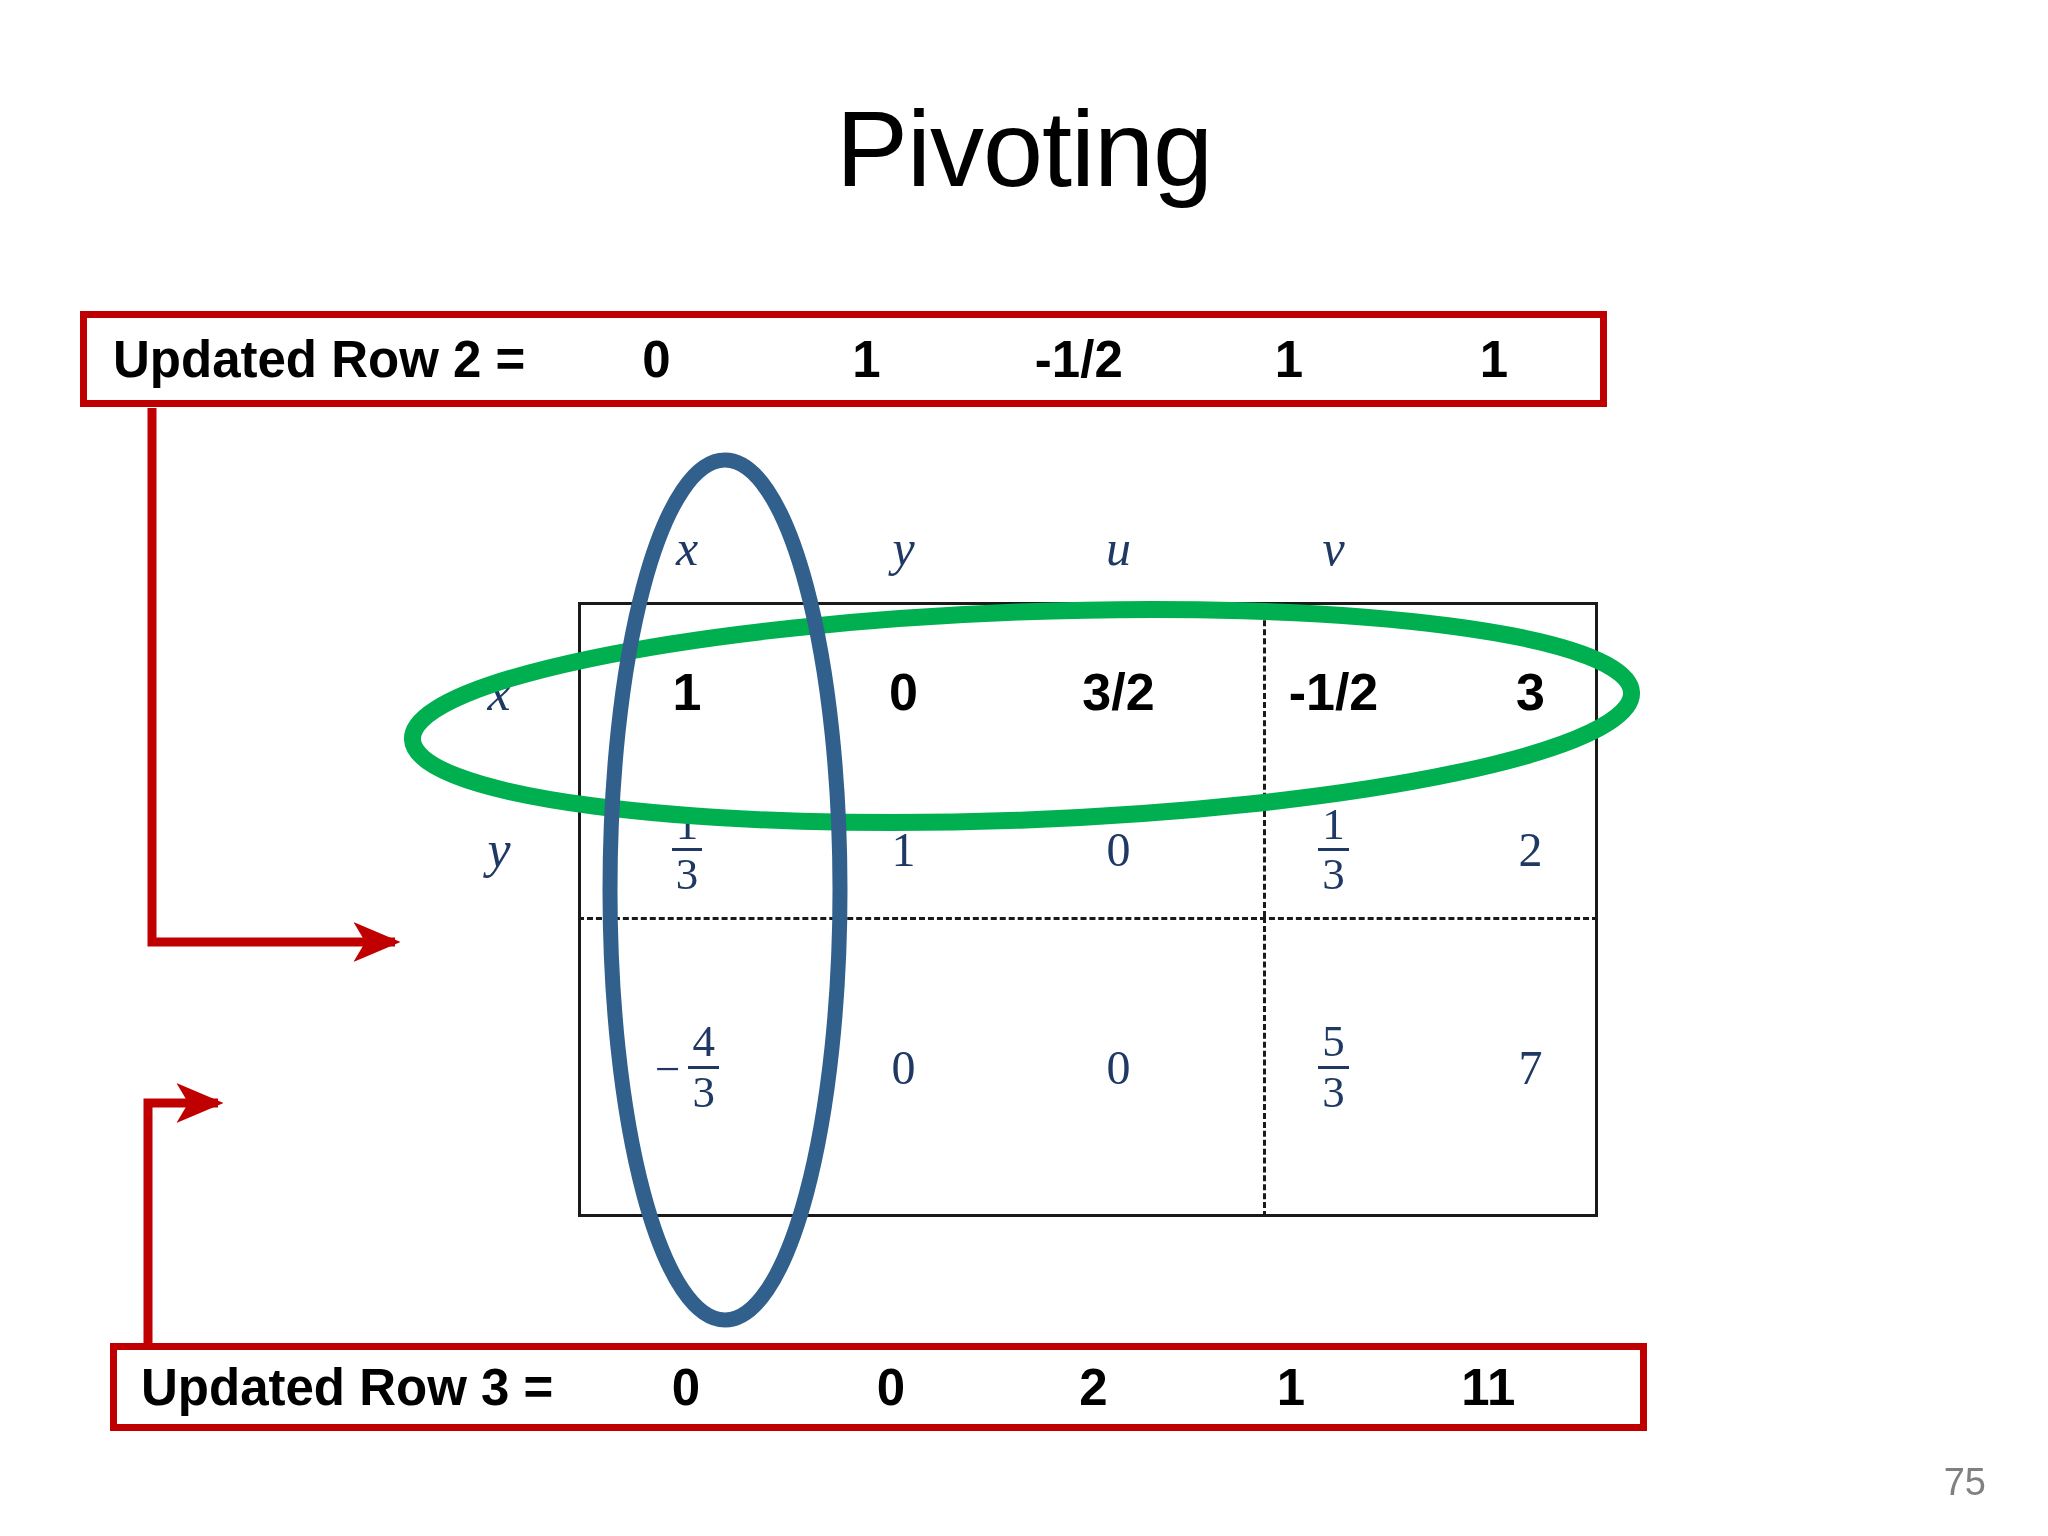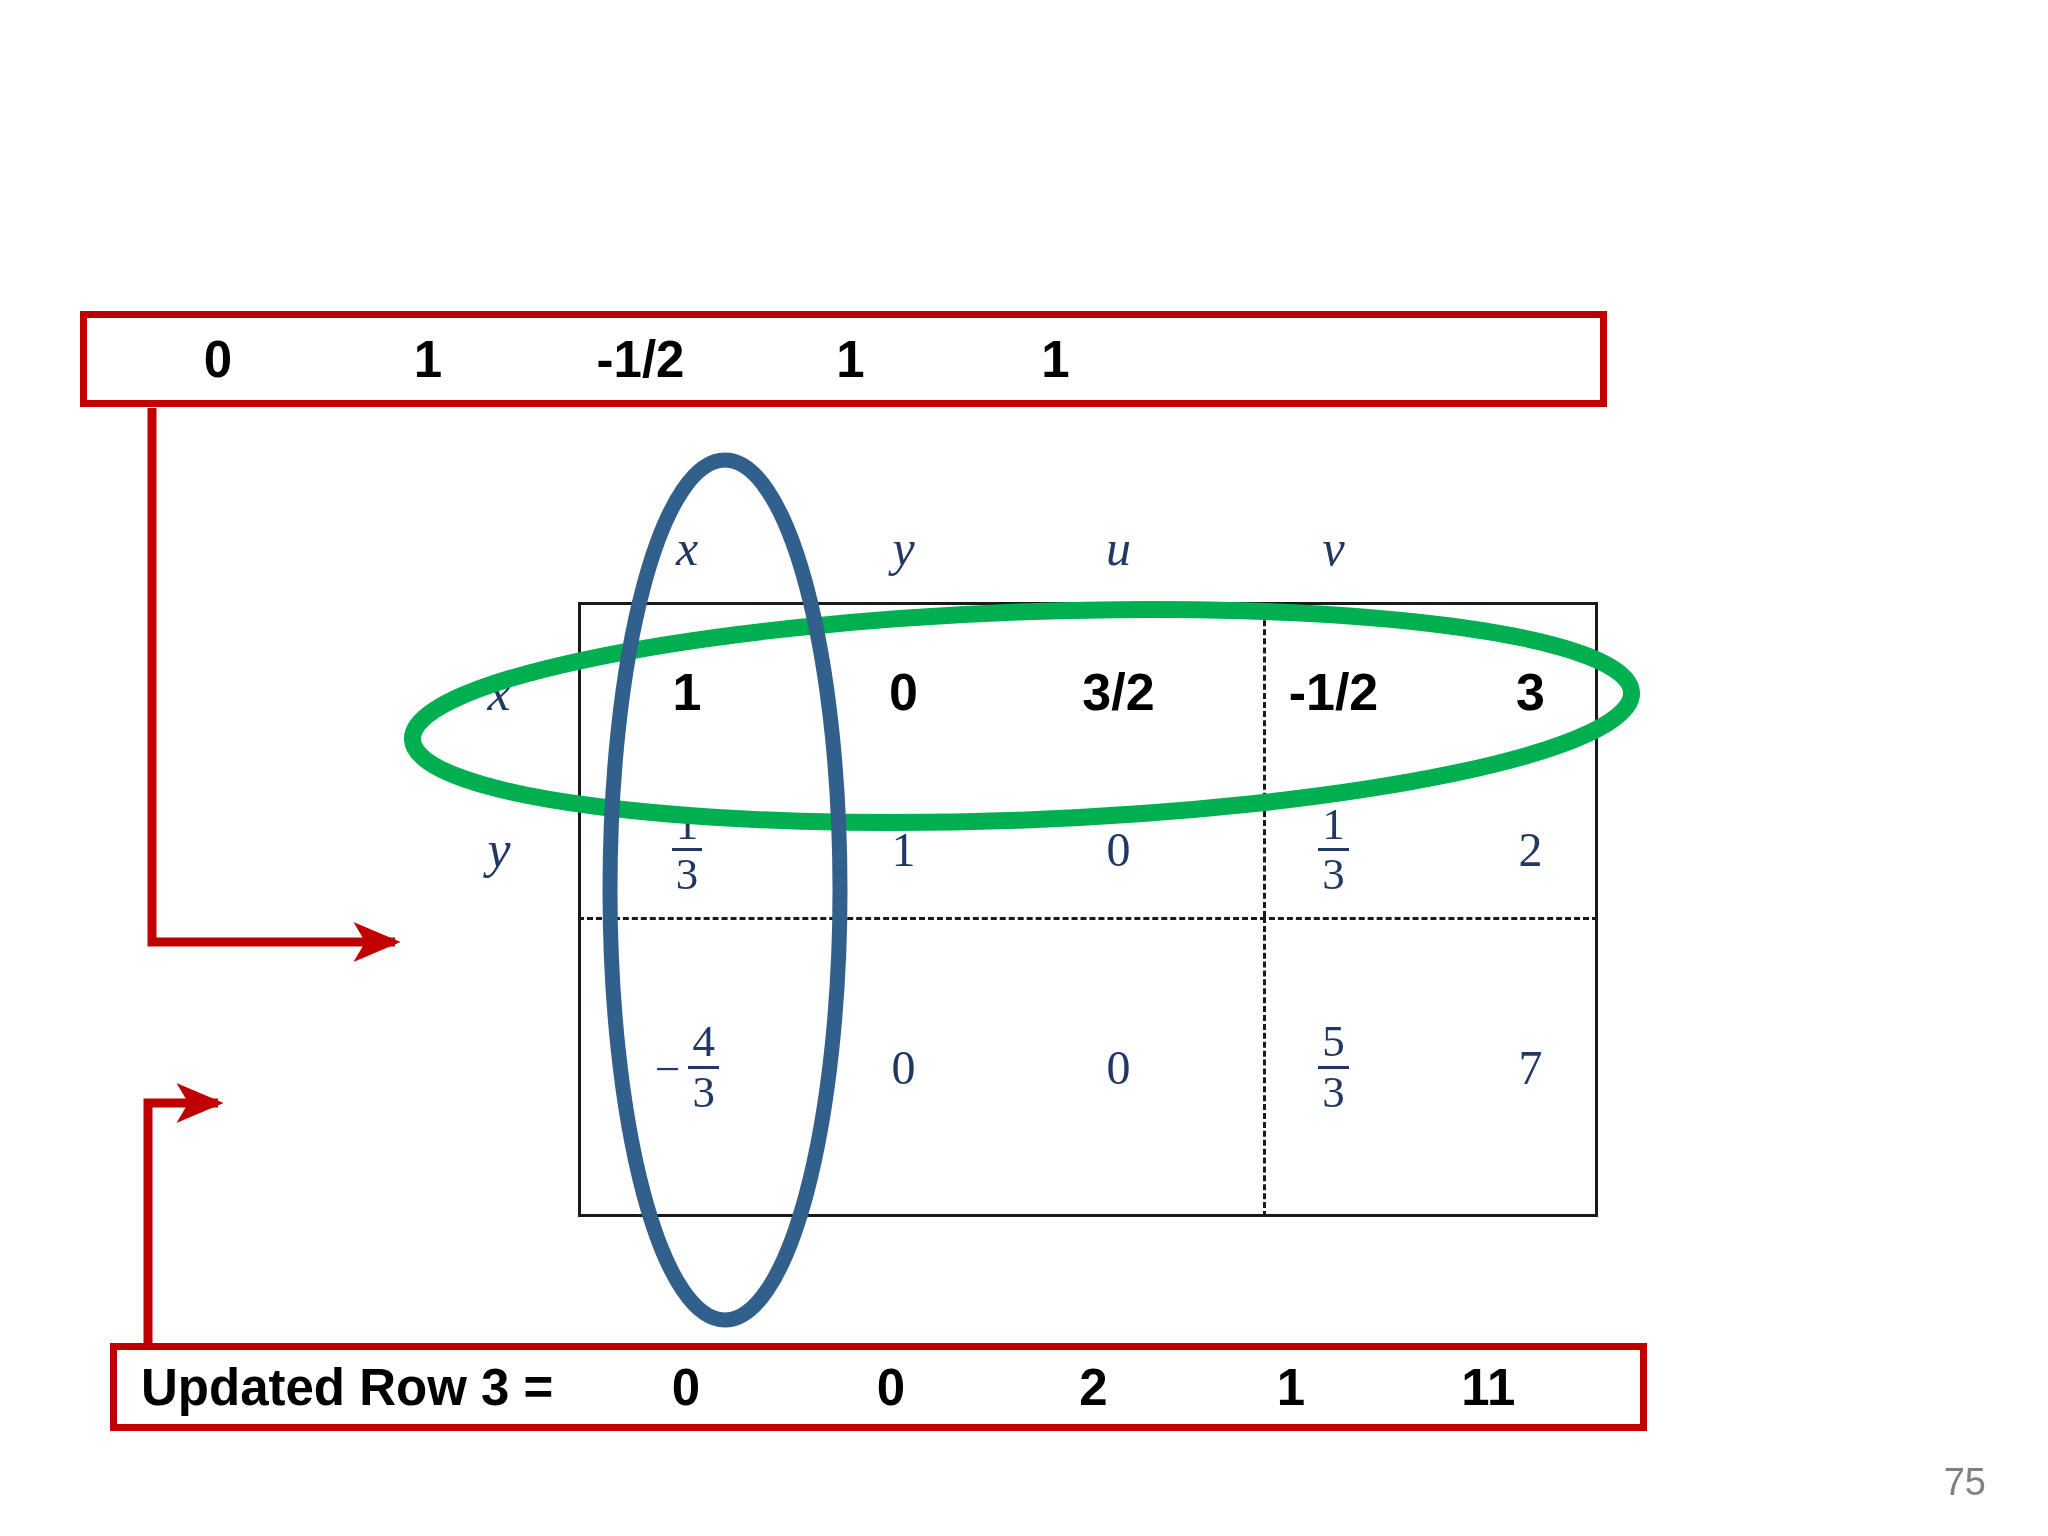--- a/index.html
+++ b/index.html
@@ -270,34 +270,36 @@
     font-family: "Liberation Sans", sans-serif;
     font-size: 38px;
     color: #808080;
   }
 </style>
 </head>
 <body>
 
 <div id="slide">
 
+  <div id="slide-title">Pivoting</div>
 
   <svg id="connectors" viewBox="0 0 2048 1536" width="2048" height="1536">
     <defs>
       <marker id="arrowhead-red" markerWidth="5.2" markerHeight="4.4" refX="4.6" refY="2.2" orient="auto" markerUnits="strokeWidth">
         <path d="M0,0 L5.2,2.2 L0,4.4 L1.3,2.2 Z" fill="#C00000"></path>
       </marker>
     </defs>
 
     <path d="M152,408 L152,942 L395,942" stroke="#C00000" stroke-width="9" fill="none" marker-end="url(#arrowhead-red)"></path>
 
     <path d="M148,1343 L148,1103 L218,1103" stroke="#C00000" stroke-width="9" fill="none" marker-end="url(#arrowhead-red)"></path>
   </svg>
 
   <div class="callout-box" id="callout-top">
+    <span class="callout-label">Updated Row 2 =</span>
     <span class="callout-values">
       <span class="callout-val">0</span>
       <span class="callout-val">1</span>
       <span class="callout-val">-1/2</span>
       <span class="callout-val">1</span>
       <span class="callout-val">1</span>
     </span>
   </div>
 
   <div id="tableau-wrap">

